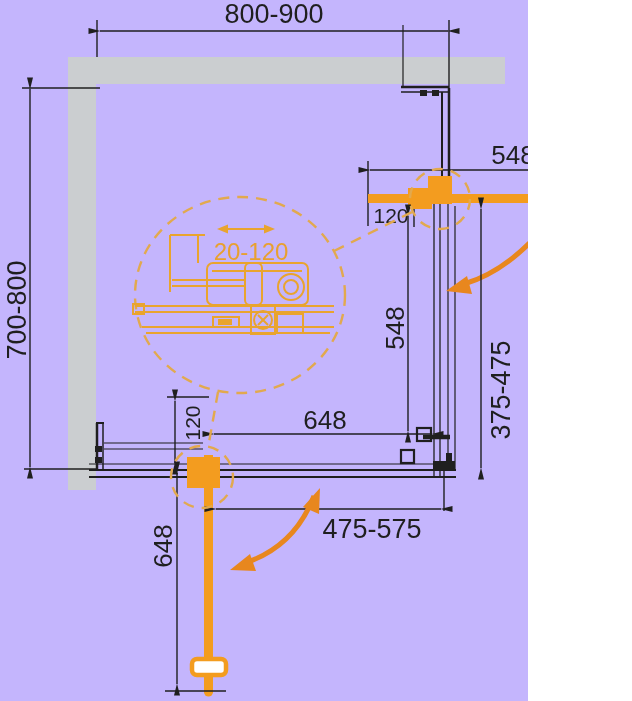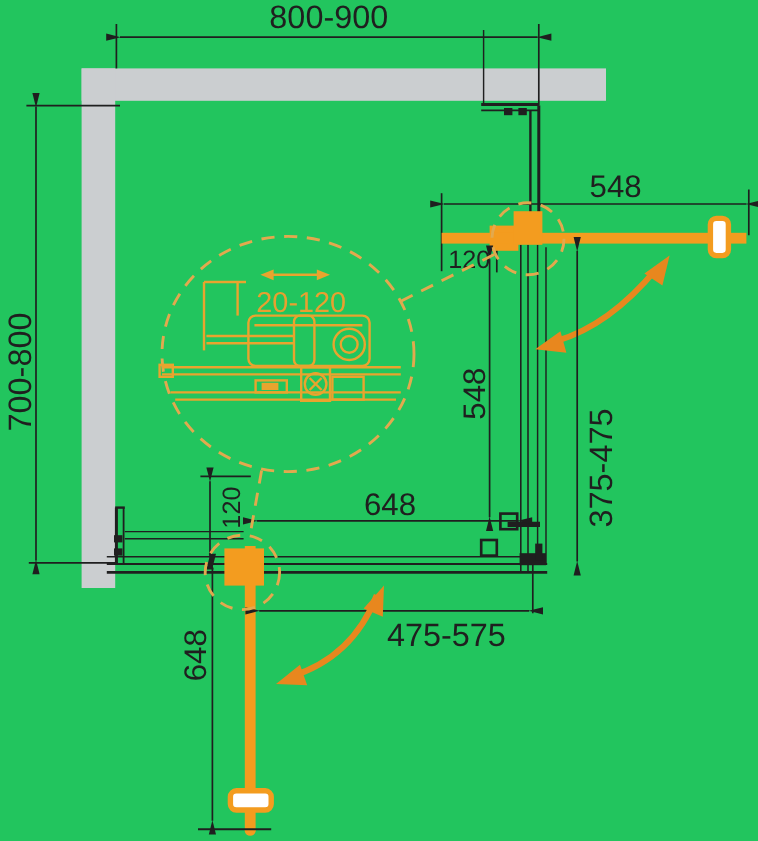--- a/index.html
+++ b/index.html
@@ -1,16 +1,16 @@
 <!DOCTYPE html>
 <html><head>
 <meta charset="utf-8">
 <style>
   html,body{margin:0;padding:0;background:#ffffff;}
-  .stage{position:relative;width:632px;height:701px;background:#22c55e;overflow:hidden;
+  .stage{position:relative;width:528px;height:701px;background:#c4b5fd;overflow:hidden;
          font-family:"Liberation Sans",sans-serif;text-align:center;}
   svg{position:absolute;left:0;top:0;}
   .dim-text{font-family:"Liberation Sans",sans-serif;font-size:27px;fill:#1f1f1f;}
   .dim-text-mid{font-family:"Liberation Sans",sans-serif;font-size:26px;fill:#1f1f1f;}
   .dim-text-sm{font-family:"Liberation Sans",sans-serif;font-size:21px;fill:#1f1f1f;}
   .detail-text{font-family:"Liberation Sans",sans-serif;font-size:24px;fill:#e8a030;}
   .blk{stroke:#1f1f1f;fill:none;}
   .dimline{stroke:#1f1f1f;stroke-width:1.4;fill:none;}
   .mech{stroke:#e9a42e;stroke-width:2;fill:none;}
   .dash{stroke:#e2a94e;stroke-width:2.4;fill:none;stroke-dasharray:11 8;}

